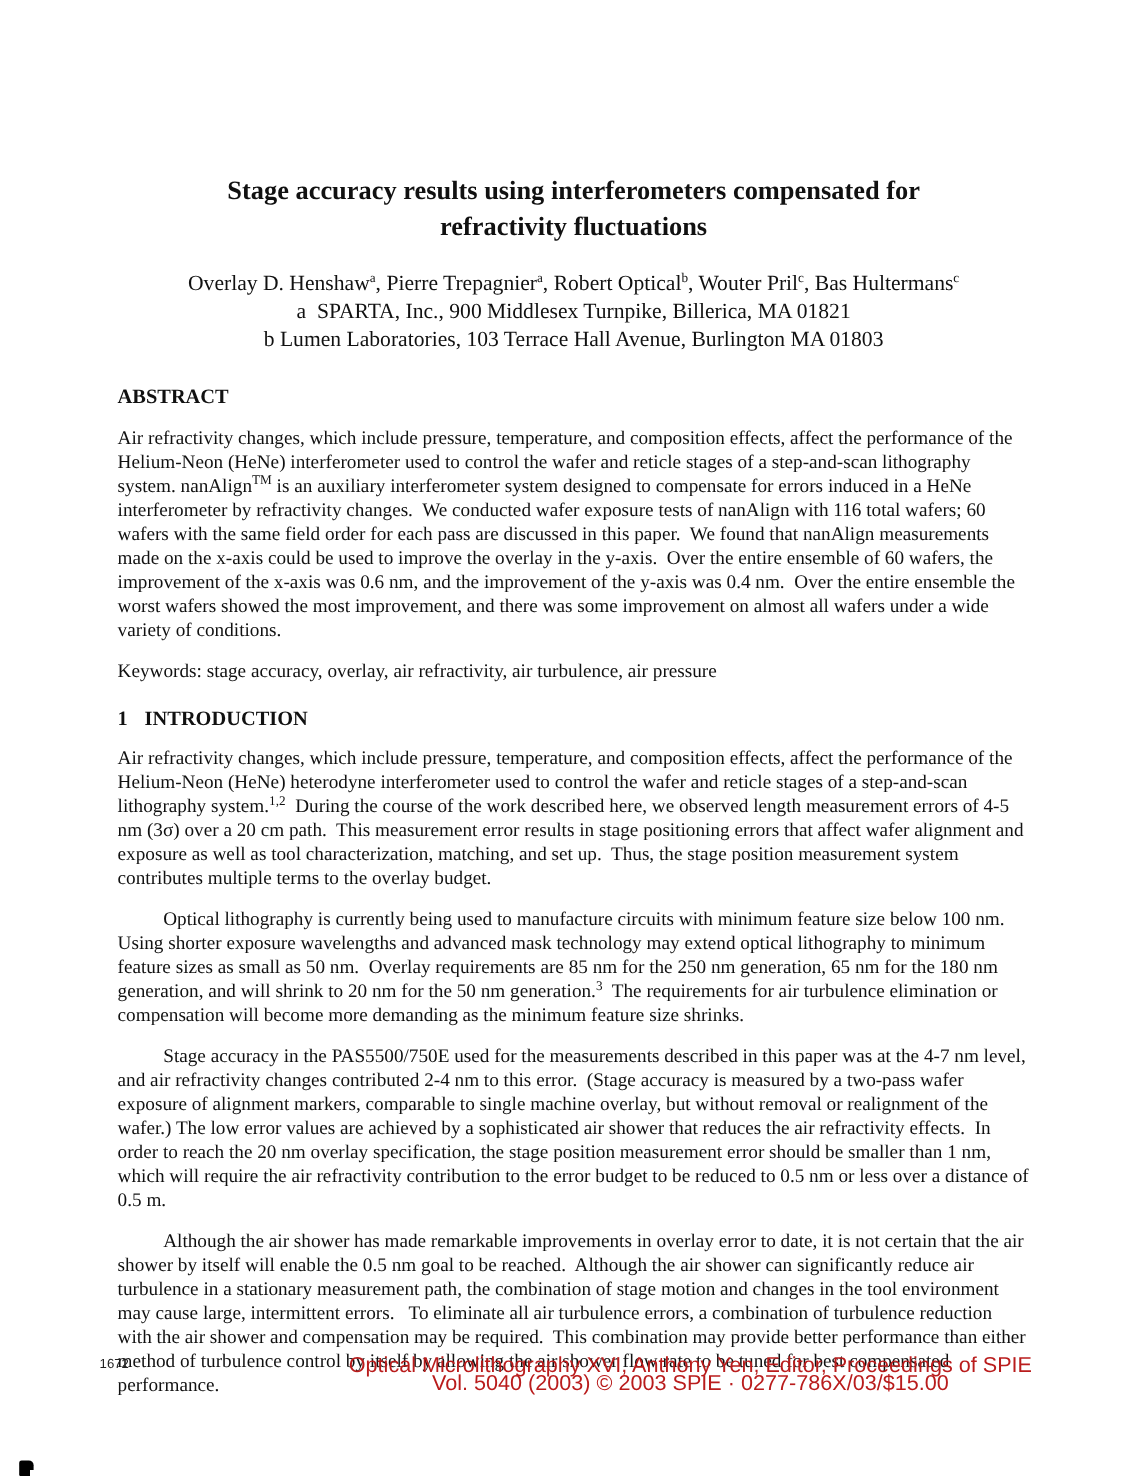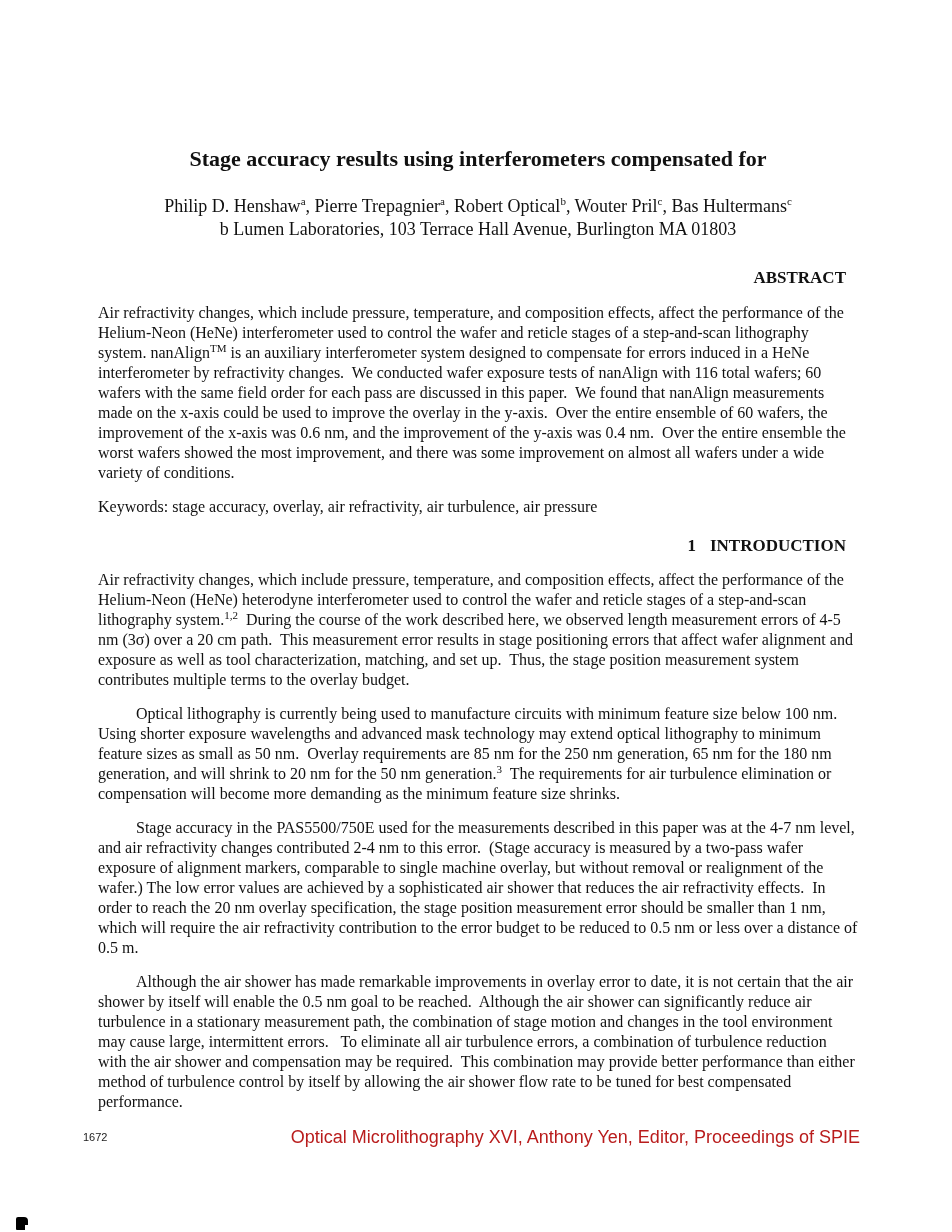--- a/index.html
+++ b/index.html
@@ -23,22 +23,22 @@
     margin: 144px 0 0 0;
     font-size: 22px;
     line-height: 30px;
     font-weight: bold;
     text-align: center;
   }
   .authors { margin-top: 21px; text-align: center; font-size: 18px; line-height: 23px; }
   .author-names sup, .body-par sup, .title sup { font-size: 11px; line-height: 0; }
   .affil { white-space: pre-wrap; }
   .sec-heading {
-    margin: 12px;
-    text-align: right;
+    margin: 0;
+    text-align: left;
     font-size: 17px;
     line-height: 20px;
     font-weight: bold;
   }
   .abstract-heading { margin-top: 27px; }
   .intro-heading { margin-top: 19px; }
   .heading-gap { margin-left: 14px; font-family: Liberation Serif, serif; }
   .body-par {
     margin: 15px 0 0 0;
     font-size: 16px;
@@ -89,24 +89,26 @@
   }
 </style>
 </head>
 <body>
 
 <div class="page">
   <div class="content">
 
     <h1 class="title">
       <span>Stage accuracy results using interferometers compensated for</span><br>
+      <span>refractivity fluctuations</span>
     </h1>
 
     <div class="authors">
-      <div class="author-names"><span>Philip D. Henshaw</span><sup>a</sup><span>, Pierre Trepagnier</span><sup>a</sup><span>, Robert Optical</span><sup>b</sup><span>, Wouter Pril</span><sup>c</sup><span>, Bas Hultermans</span><sup>c</sup></div>
+      <div class="author-names"><span>Overlay D. Henshaw</span><sup>a</sup><span>, Pierre Trepagnier</span><sup>a</sup><span>, Robert Optical</span><sup>b</sup><span>, Wouter Pril</span><sup>c</sup><span>, Bas Hultermans</span><sup>c</sup></div>
+      <div class="affil">a  SPARTA, Inc., 900 Middlesex Turnpike, Billerica, MA 01821</div>
       <div class="affil">b Lumen Laboratories, 103 Terrace Hall Avenue, Burlington MA 01803</div>
     </div>
 
     <h2 class="sec-heading abstract-heading">ABSTRACT</h2>
 
     <p class="body-par"><span>Air refractivity changes, which include pressure, temperature, and composition effects, affect the performance of the Helium-Neon (HeNe) interferometer used to control the wafer and reticle stages of a step-and-scan lithography system. nanAlign</span><sup>TM</sup><span> is an auxiliary interferometer system designed to compensate for errors induced in a HeNe interferometer by refractivity changes.  We conducted wafer exposure tests of nanAlign with 116 total wafers; 60 wafers with the same field order for each pass are discussed in this paper.  We found that nanAlign measurements made on the x-axis could be used to improve the overlay in the y-axis.  Over the entire ensemble of 60 wafers, the improvement of the x-axis was 0.6 nm, and the improvement of the y-axis was 0.4 nm.  Over the entire ensemble the worst wafers showed the most improvement, and there was some improvement on almost all wafers under a wide variety of conditions.</span></p>
 
     <p class="body-par keywords"><b>Keywords:</b><span> stage accuracy, overlay, air refractivity, air turbulence, air pressure</span></p>
 
     <h2 class="sec-heading intro-heading">
@@ -117,16 +119,17 @@
     <p class="body-par tight indent"><span>Optical lithography is currently being used to manufacture circuits with minimum feature size below 100 nm. Using shorter exposure wavelengths and advanced mask technology may extend optical lithography to minimum feature sizes as small as 50 nm.  Overlay requirements are 85 nm for the 250 nm generation, 65 nm for the 180 nm generation, and will shrink to 20 nm for the 50 nm generation.</span><sup>3</sup><span>  The requirements for air turbulence elimination or compensation will become more demanding as the minimum feature size shrinks.</span></p>
     <p class="body-par tight indent"><span>Stage accuracy in the PAS5500/750E used for the measurements described in this paper was at the 4-7 nm level, and air refractivity changes contributed 2-4 nm to this error.  (Stage accuracy is measured by a two-pass wafer exposure of alignment markers, comparable to single machine overlay, but without removal or realignment of the wafer.) The low error values are achieved by a sophisticated air shower that reduces the air refractivity effects.  In order to reach the 20 nm overlay specification, the stage position measurement error should be smaller than 1 nm, which will require the air refractivity contribution to the error budget to be reduced to 0.5 nm or less over a distance of 0.5 m.</span></p>
     <p class="body-par tight indent"><span>Although the air shower has made remarkable improvements in overlay error to date, it is not certain that the air shower by itself will enable the 0.5 nm goal to be reached.  Although the air shower can significantly reduce air turbulence in a stationary measurement path, the combination of stage motion and changes in the tool environment may cause large, intermittent errors.   To eliminate all air turbulence errors, a combination of turbulence reduction with the air shower and compensation may be required.  This combination may provide better performance than either method of turbulence control by itself by allowing the air shower flow rate to be tuned for best compensated performance.</span></p>
 
   </div>
 
   <div class="footer-page-number">1672</div>
 
   <div class="footer-credit">
     <div>Optical Microlithography XVI, Anthony Yen, Editor, Proceedings of SPIE</div>
+    <div>Vol. 5040 (2003) © 2003 SPIE · 0277-786X/03/$15.00</div>
   </div>
 
   <div class="scan-artifact"></div>
 </div>
 
 </body></html>

